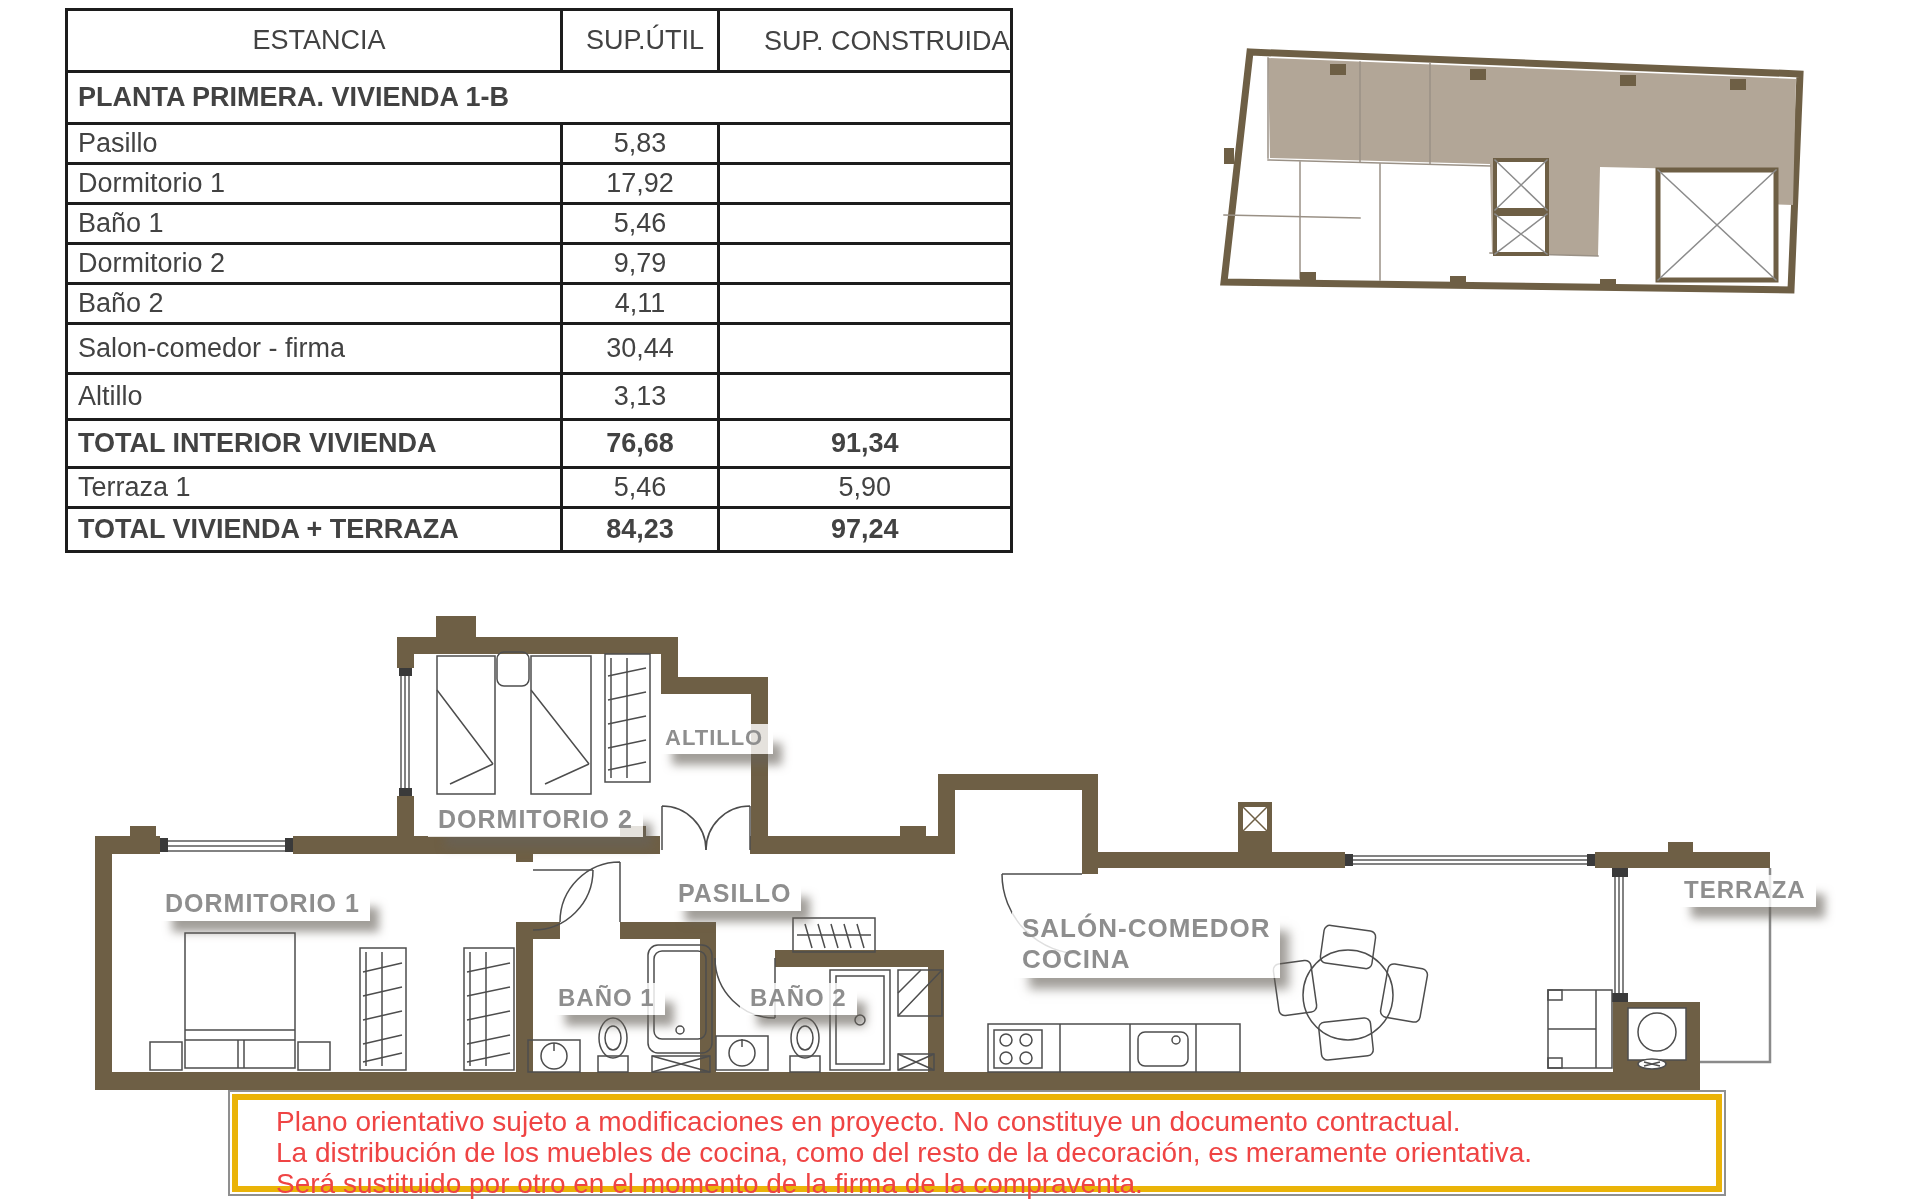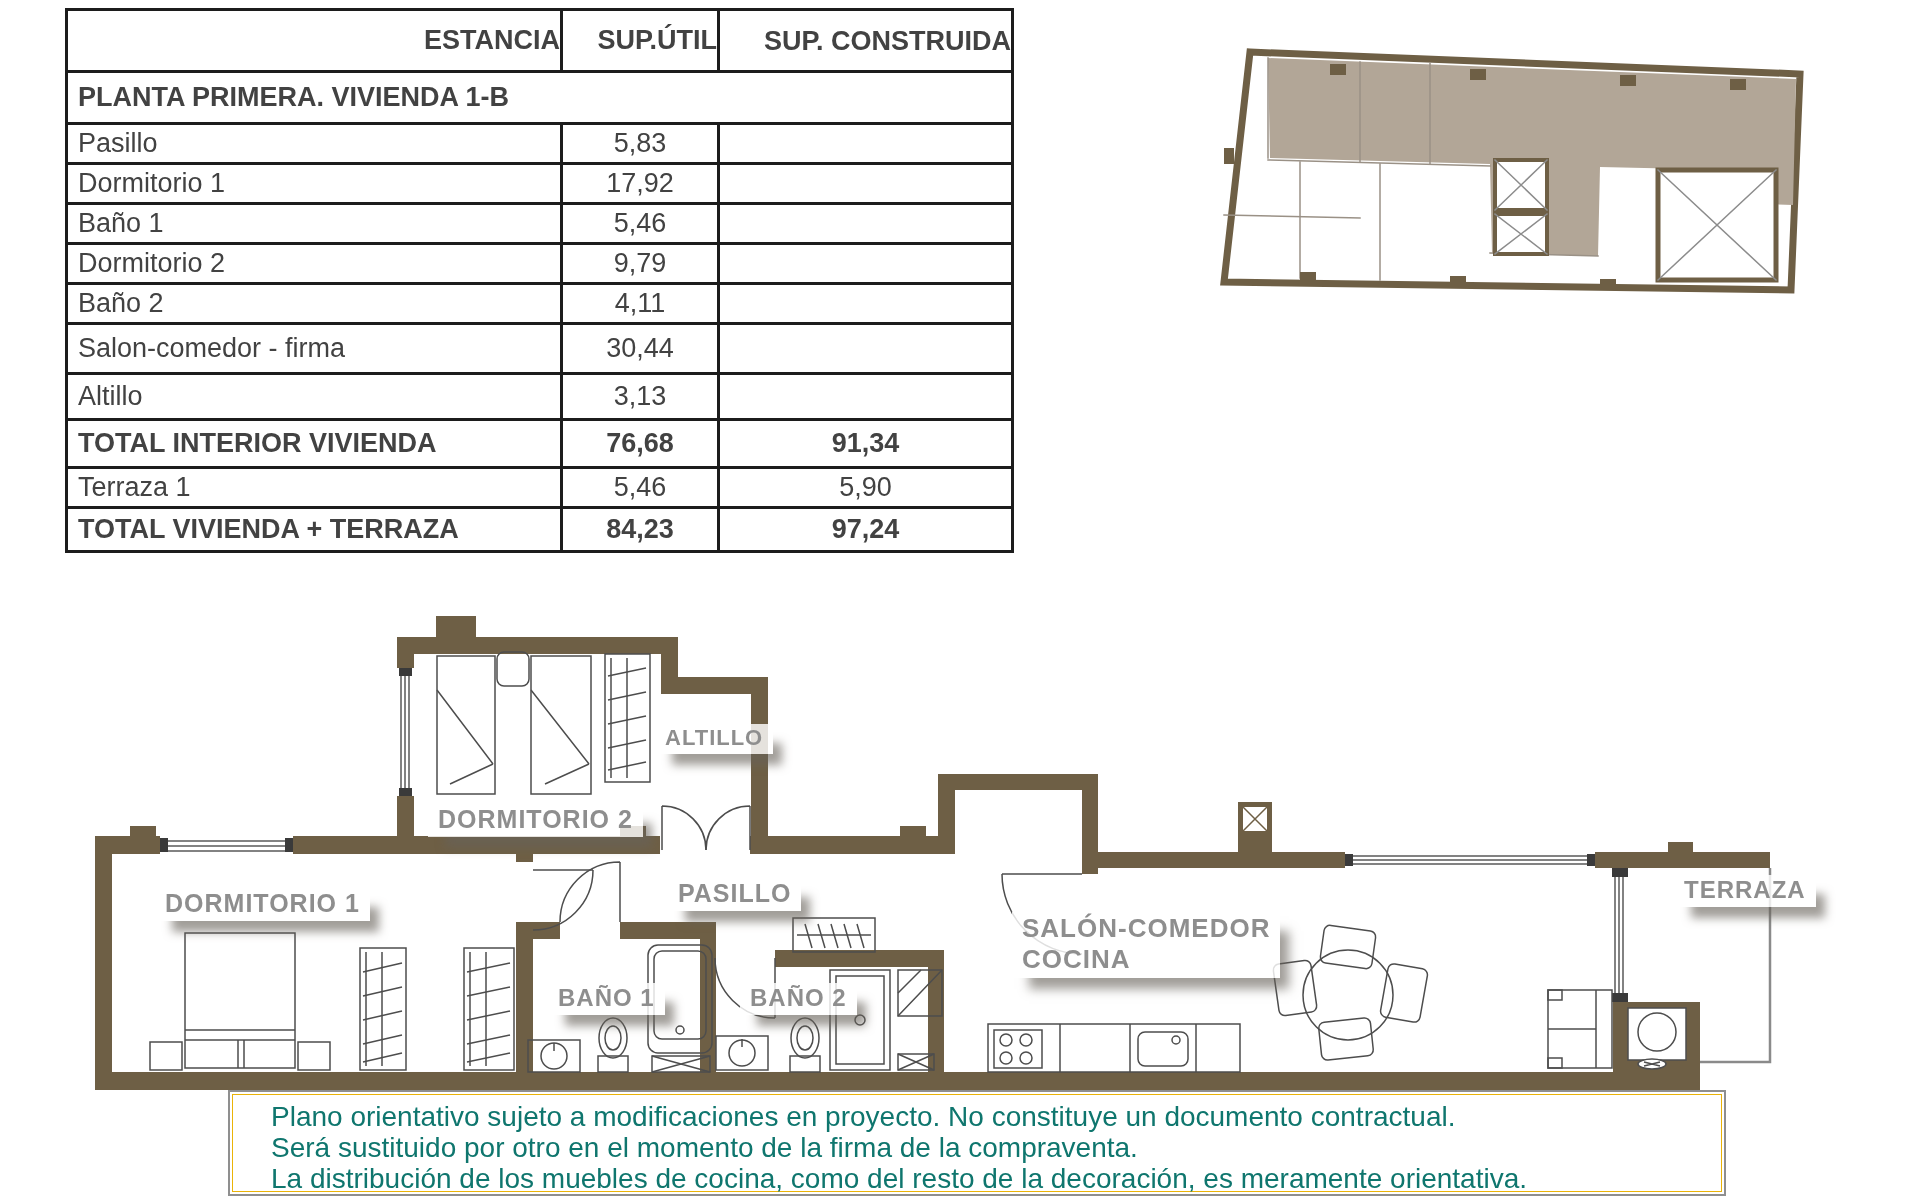--- a/index.html
+++ b/index.html
@@ -4,37 +4,37 @@
 <style>
   html,body{margin:0;padding:0;background:#ffffff;}
   #page{position:relative;width:1920px;height:1200px;background:#fff;overflow:hidden;
         font-family:"Liberation Sans", sans-serif;color:#3f3f3f;}
   
   #area-table{position:absolute;left:65px;top:8px;border-collapse:collapse;table-layout:fixed;}
   #area-table td{border:3px solid #1c1c1c;padding:0 0 0 10px;font-size:27px;color:#424242;
                  overflow:hidden;white-space:nowrap;}
   #area-table td.num{text-align:center;padding:0;}
   #area-table .c1{width:482px;} #area-table .c2{width:144px;} #area-table .c3{width:187px;padding-left:44px;}
-  tr.r-head td{font-weight:bold;font-size:24px;text-align:right;padding:0;color:#2d2d2d;}
+  tr.r-head td{font-weight:normal;font-size:24px;text-align:center;padding:0;color:#2d2d2d;}
   tr.r-head{height:62px;} tr.r-sec{height:52px;} tr.r{height:40px;}
   tr.r5{height:50px;} tr.r6{height:46px;} tr.rtot{height:48px;padding-left:37px;} tr.r8{height:40px;margin-left:20px;}
   tr.r9{height:44px;} tr.r10{height:40px;}
   tr.r-sec td{font-weight:bold;font-size:25px;color:#2d2d2d;white-space:pre;}
   .bold-row td{font-weight:bold;color:#2d2d2d;font-size:26px;}
   .bold-val{font-weight:bold;color:#2d2d2d;}
   .two-line{white-space:pre-line;line-height:26px;}
   
   .plan-label{position:absolute;background:rgba(255,255,255,.82);color:#8e8e8e;
       font-weight:700;letter-spacing:1px;padding:1px 10px 3px;white-space:nowrap;
       box-shadow:13px 15px 10px -4px rgba(104,99,90,.62);}
   
   #disclaimer{position:absolute;left:228px;top:1090px;width:1494px;height:102px;
       border:2px solid #8f8f8f;background:#fff;}
   #disclaimer .inner{position:absolute;left:2px;top:2px;right:2px;bottom:2px;
-      border:1px solid #eab308;padding:6px 0 4px 38px;font-size:28px;line-height:31px;color:#0f766e;}
+      border:6px solid #eab308;padding:6px 0 4px 38px;font-size:28px;line-height:31px;color:#ef4444;}
   svg{position:absolute;left:0;top:0;}
 </style>
 </head>
 <body>
 
 <div id="page">
 
   <svg width="1920" height="1200" viewBox="0 0 1920 1200">
 
     <g stroke-linecap="square">
@@ -347,18 +347,18 @@
   <div class="plan-label" style="left:740px;top:983px;font-size:24px;">BAÑO 2</div>
   <div class="plan-label" style="left:1012px;top:912px;font-size:26px;line-height:31px;">
     <span>SALÓN-COMEDOR</span><br>
     <span>COCINA</span>
   </div>
   <div class="plan-label" style="left:1674px;top:875px;font-size:24px;">TERRAZA</div>
 
   <div id="disclaimer">
     <div class="inner">
       <div>Plano orientativo sujeto a modificaciones en proyecto. No constituye un documento contractual.</div>
+      <div>La distribución de los muebles de cocina, como del resto de la decoración, es meramente orientativa.</div>
       <div>Será sustituido por otro en el momento de la firma de la compraventa.</div>
-      <div>La distribución de los muebles de cocina, como del resto de la decoración, es meramente orientativa.</div>
     </div>
   </div>
 
 </div>
 
 </body></html>

